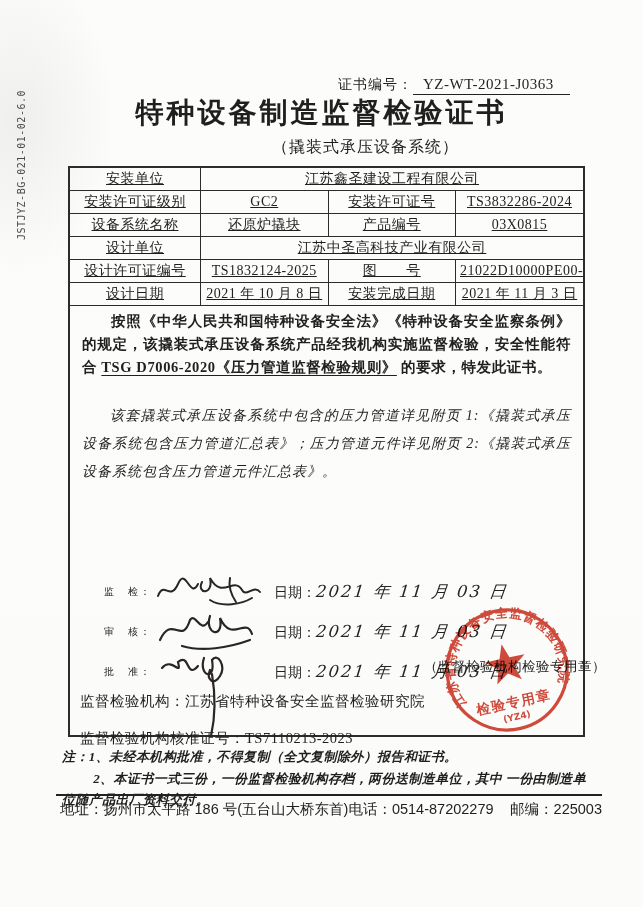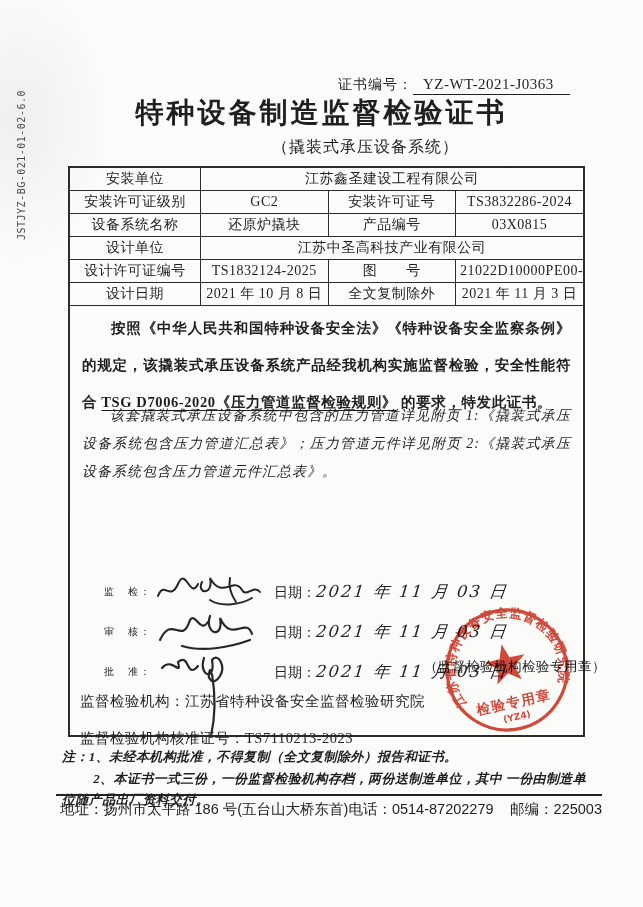--- a/index.html
+++ b/index.html
@@ -24,33 +24,33 @@
     font-size:15px;letter-spacing:.5px;text-align:center;
   }
   .doc-title{position:absolute;left:0;top:94px;width:100%;text-align:center;
     font-size:28px;font-weight:bold;letter-spacing:3px;}
   .doc-subtitle{position:absolute;left:0;top:137px;width:100%;text-align:center;
     font-size:16px;letter-spacing:1px;padding-left:44px;}
 
   .main-box{position:absolute;left:68px;top:166px;width:517px;height:571px;
     border:2px solid #2c2c2c;box-sizing:border-box;}
 
-  table.info{border-collapse:collapse;width:100%;table-layout:fixed;}
+  table.info{border-collapse:collapse;width:100%;table-layout:fixed;text-decoration:underline;}
   table.info td{
     border:1.4px solid #2c2c2c;height:22px;padding:0 4px;
     font-size:14px;text-align:center;vertical-align:middle;white-space:nowrap;
     overflow:hidden;letter-spacing:.5px;
   }
   table.info tr td:first-child{border-left:none;}
   table.info tr td:last-child{border-right:none;}
   table.info tr:first-child td{border-top:none;}
   .c1{width:122px;} .c2{width:151px;} .c3{width:96px;} .c4{width:auto;}
 
   .para1{position:absolute;left:12px;right:12px;top:142px;
-    font-size:14.5px;font-weight:bold;line-height:37px;text-indent:2em;
+    font-size:14.5px;font-weight:bold;line-height:23px;text-indent:2em;
     text-align:justify;letter-spacing:.6px;}
   .para1 u{text-underline-offset:3px;}
   .para2{position:absolute;left:12px;right:12px;top:234px;
     font-style:italic;font-size:14px;line-height:28px;text-indent:2em;
     text-align:justify;letter-spacing:1px;}
 
   .signoff{position:absolute;left:34px;right:20px;top:404px;}
   .sig-row{display:flex;align-items:center;height:40px;position:relative;}
   .sig-role{font-size:10px;letter-spacing:2px;white-space:nowrap;}
   .sig-scribble{width:118px;height:40px;position:relative;}
@@ -121,21 +121,21 @@
       </tr>
       <tr>
         <td class="c1">设计许可证编号</td>
         <td class="c2">TS1832124-2025</td>
         <td class="c3">图　　号</td>
         <td class="c4">21022D10000PE00-08</td>
       </tr>
       <tr>
         <td class="c1">设计日期</td>
         <td class="c2">2021 年 10 月 8 日</td>
-        <td class="c3">全文复制除外</td>
+        <td class="c3">安装完成日期</td>
         <td class="c4">2021 年 11 月 3 日</td>
       </tr>
     </tbody>
       </table>
 
     <div class="para1"><span>按照《中华人民共和国特种设备安全法》《特种设备安全监察条例》的规定，该撬装式承压设备系统产品经我机构实施监督检验，安全性能符合 </span><u>TSG D7006-2020《压力管道监督检验规则》</u><span> 的要求，特发此证书。</span></div>
 
     <div class="para2">该套撬装式承压设备系统中包含的压力管道详见附页 1:《撬装式承压设备系统包含压力管道汇总表》；压力管道元件详见附页 2:《撬装式承压设备系统包含压力管道元件汇总表》。</div>
 
     <div class="signoff">

